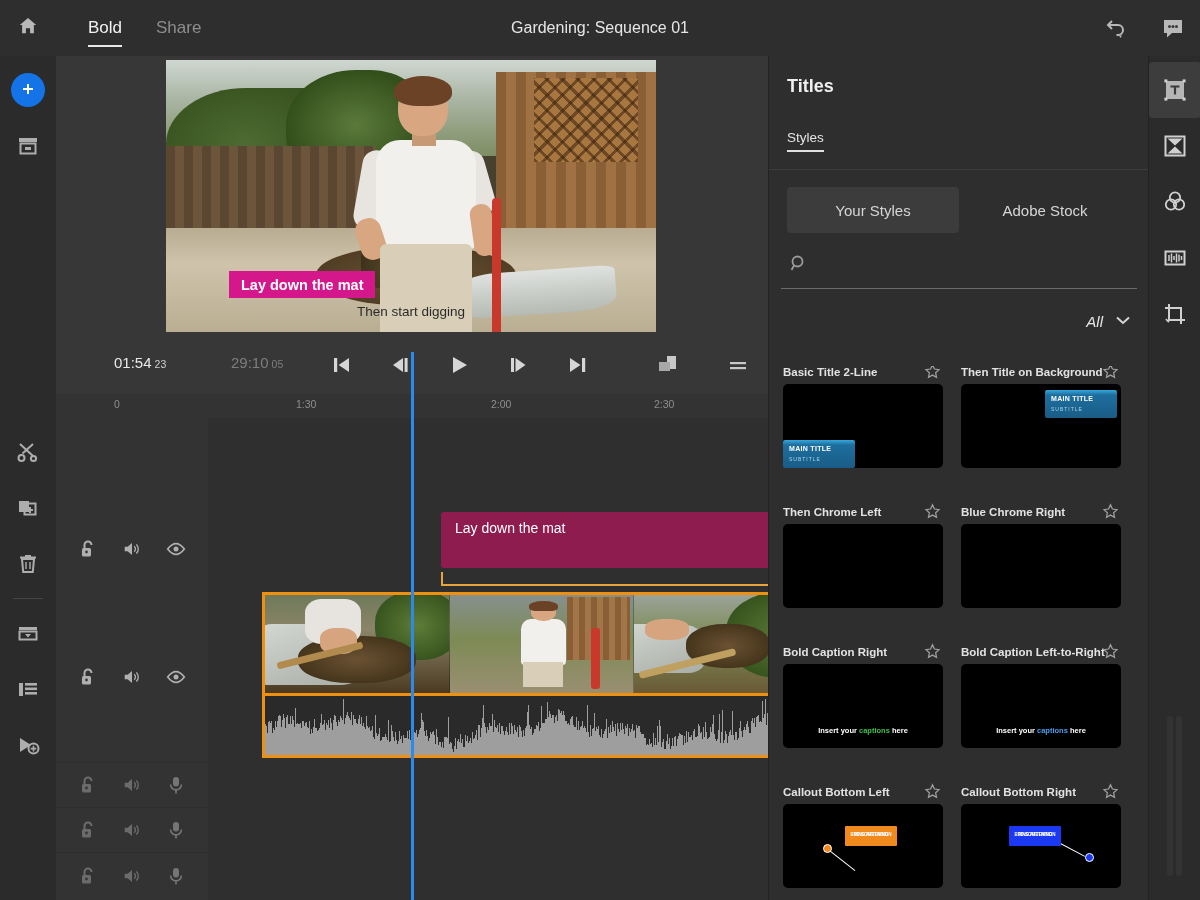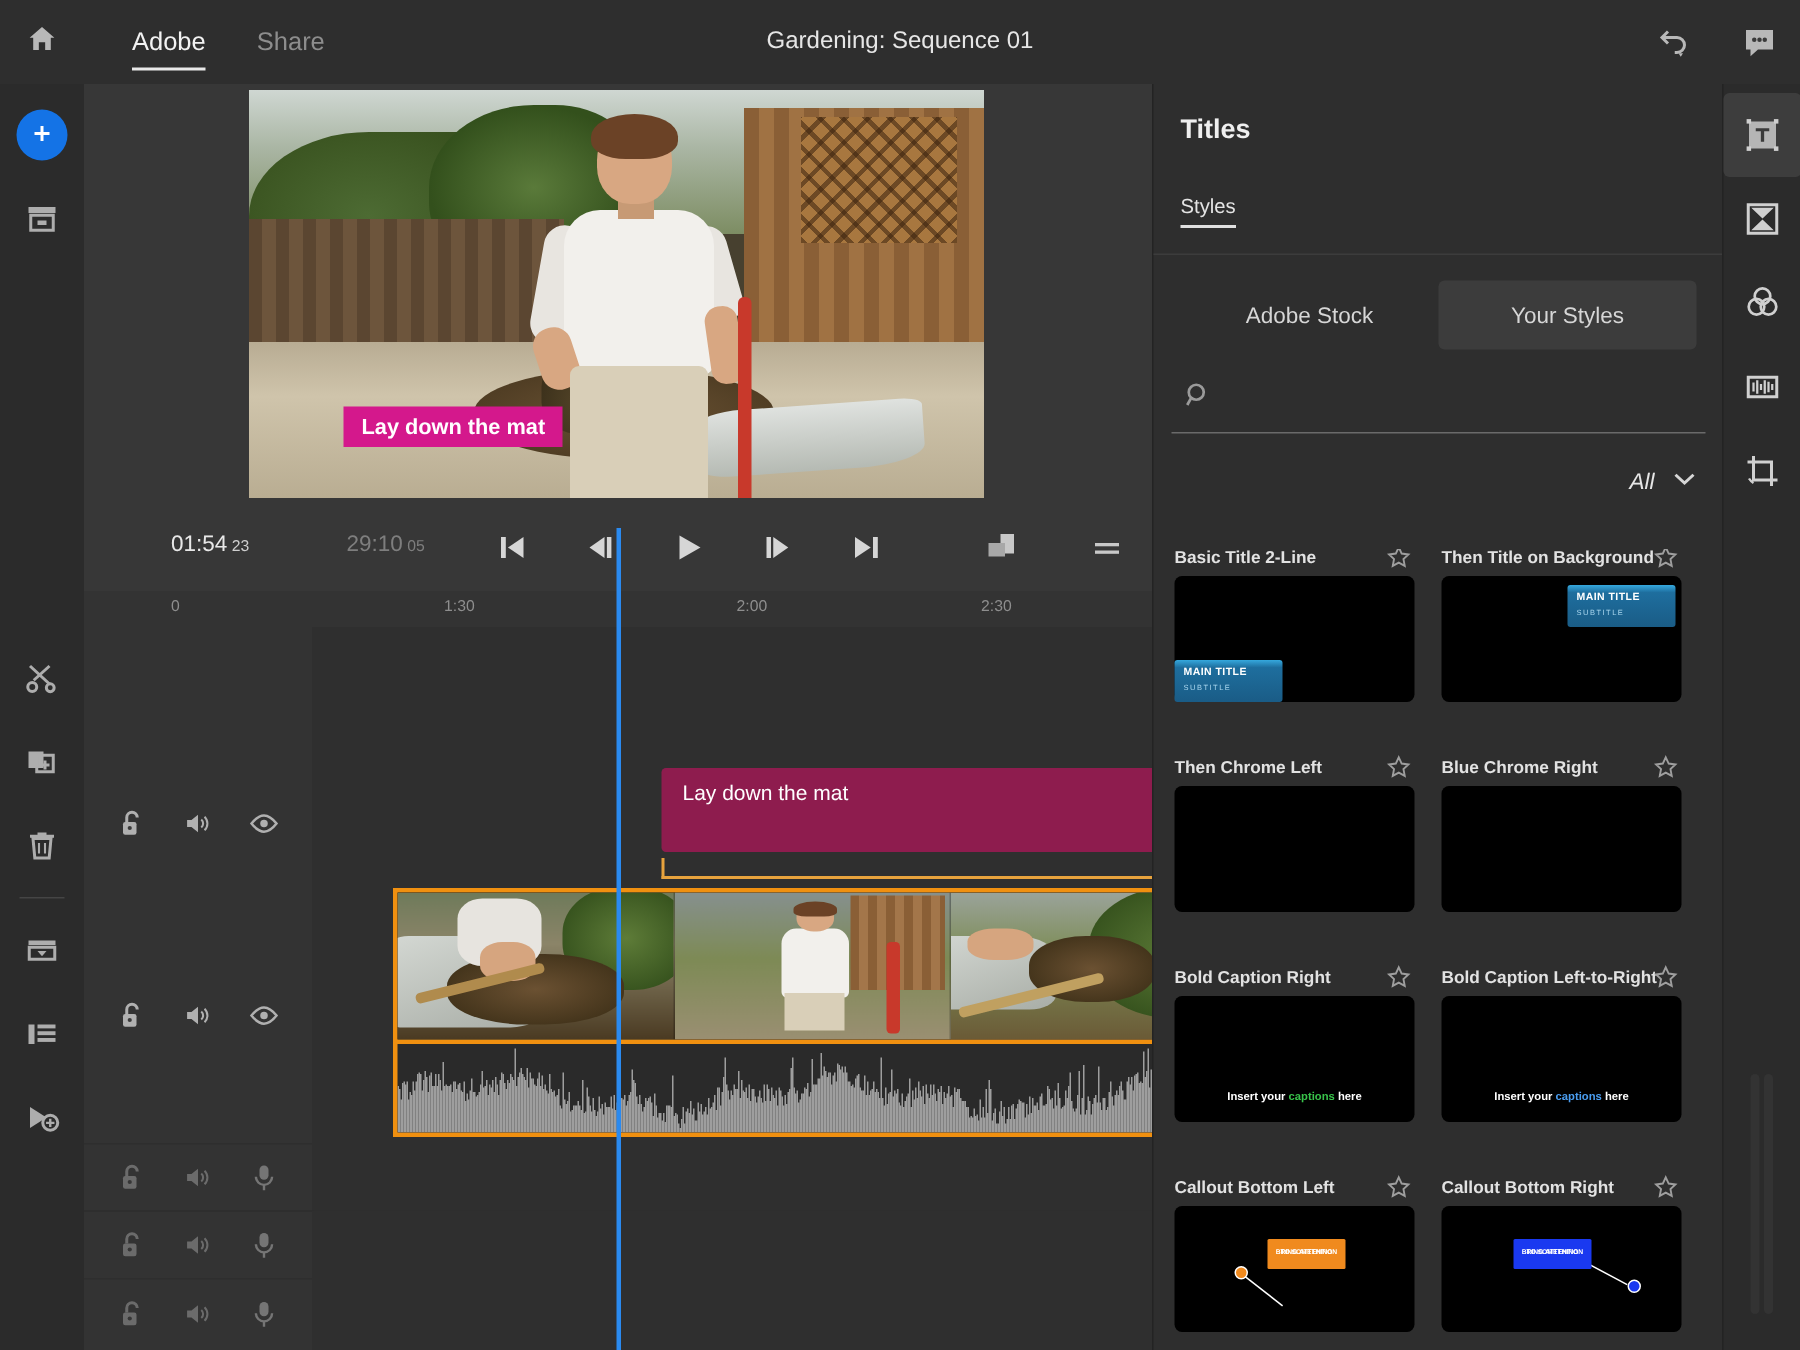--- a/index.html
+++ b/index.html
@@ -198,21 +198,21 @@
   <div class="topbar">
     <div class="home-btn">
       <span>
         <svg width="22" height="22" viewBox="0 0 24 24">
             <path fill="#b8b8b8" d="M12 3.3 3 11h2.6v9h4.1v-5.6h4.6V20h4.1v-9H21z"></path>
           </svg>
       </span>
     </div>
     <div class="tabs-top">
       <div class="ttab active">
-          <span>Adobe</span>
+          <span>Bold</span>
         </div>
       <div class="ttab">
           <span>Share</span>
         </div>
     </div>
     <div class="seq-title">Gardening: Sequence 01</div>
     <div class="top-right">
       <div class="ticon">
         <svg width="26" height="22" viewBox="0 0 26 22">
           <path fill="none" stroke="#b8b8b8" stroke-width="2" d="M8 4 4 8l4 4"></path>
@@ -314,20 +314,21 @@
             <div class="p-forearmR"></div>
           <div class="p-neck"></div>
             <div class="p-head"></div>
             <div class="p-hair"></div>
           <div class="p-pants"></div>
           <div class="p-handle"></div>
         </div>
         <div class="cap-banner">
           <span>Lay down the mat</span>
         </div>
+        <div class="cap-sub">Then start digging</div>
       </div>
     </div>
 
     <div class="transport">
       <div class="tc-cur">
         <span>01:54</span><span class="fr">23</span>
       </div>
       <div class="tc-dur">
         <span>29:10</span><span class="fr">05</span>
       </div>
@@ -1122,25 +1123,25 @@
   </div>
 
   <div class="playhead"></div>
 
   <div class="rpanel">
     <div class="rp-title">Titles</div>
     <div class="rp-tab">Styles</div>
     <div class="rp-hr"></div>
 
     <div class="segs">
+      <div class="seg active">
+          <span>Your Styles</span>
+        </div>
       <div class="seg">
           <span>Adobe Stock</span>
-        </div>
-      <div class="seg active">
-          <span>Your Styles</span>
         </div>
     </div>
 
     <div class="search">
       <span class="search-ico">
         <svg width="20" height="20" viewBox="0 0 20 20">
             <circle cx="8.5" cy="7.5" r="5" fill="none" stroke="#9a9a9a" stroke-width="1.8"></circle>
             <path stroke="#9a9a9a" stroke-width="1.8" d="M5 11.5 2.5 16"></path>
           </svg>
       </span>

